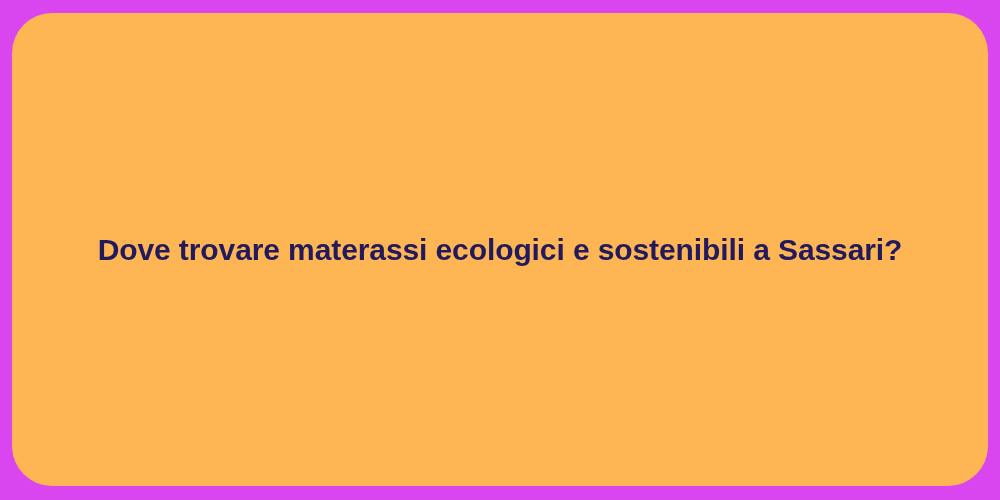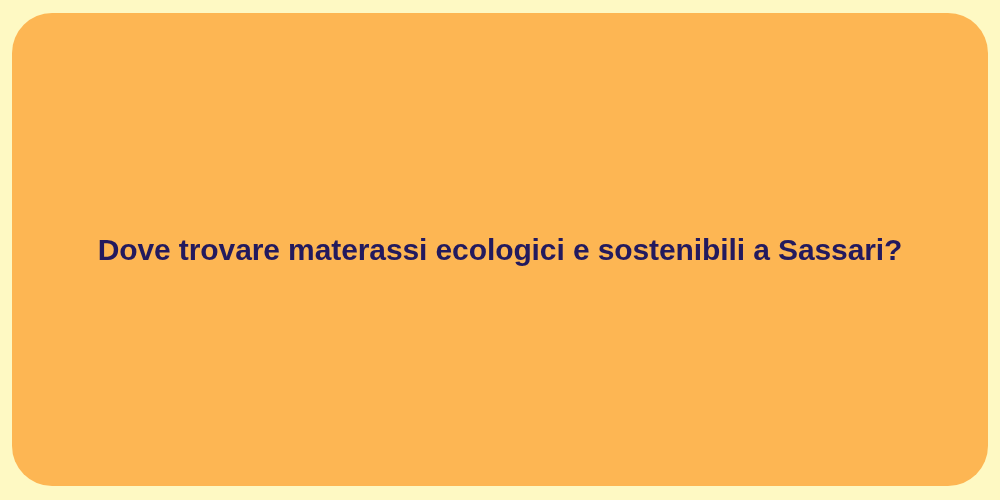--- a/index.html
+++ b/index.html
@@ -51,21 +51,21 @@
     letter-spacing: -0.1px;
     color: #231a5e;
     white-space: nowrap;
   }
 </style>
 </head>
 <body>
 
 <div id="banner-root">
 
-  <div class="frame" style="background: #fef9c3;">
+  <div class="frame" style="background: #d946ef;">
 
     <div class="panel" style="background: rgb(253, 182, 83);">
 
       <h1 class="headline" style="color: rgb(35, 26, 94);">Dove trovare materassi ecologici e sostenibili a Sassari?</h1>
 
     </div>
 
   </div>
 
 </div>

